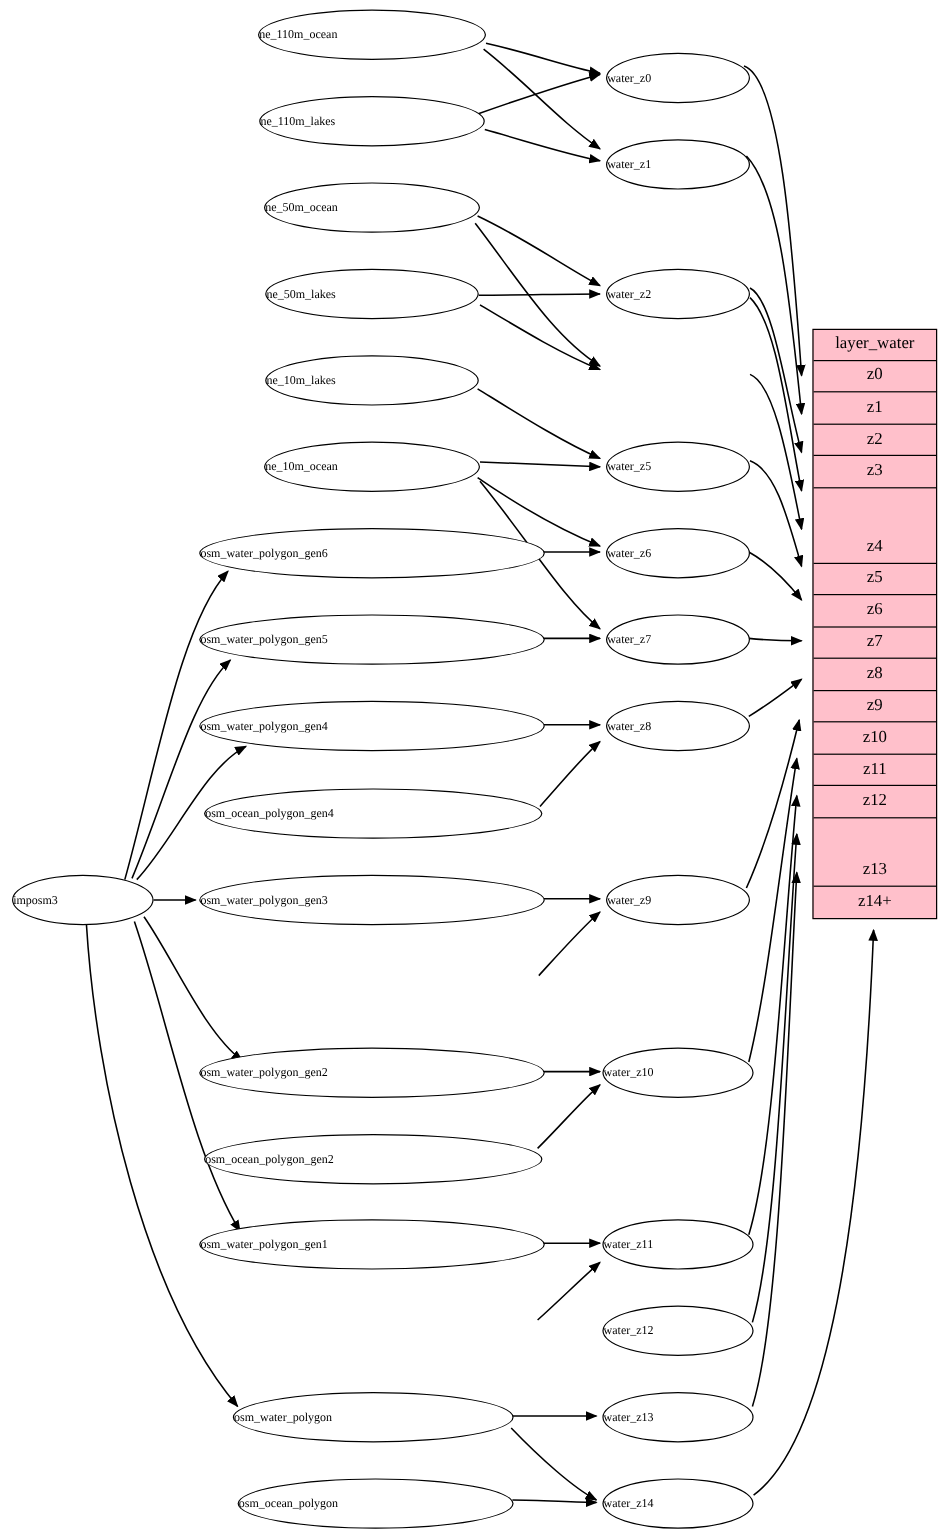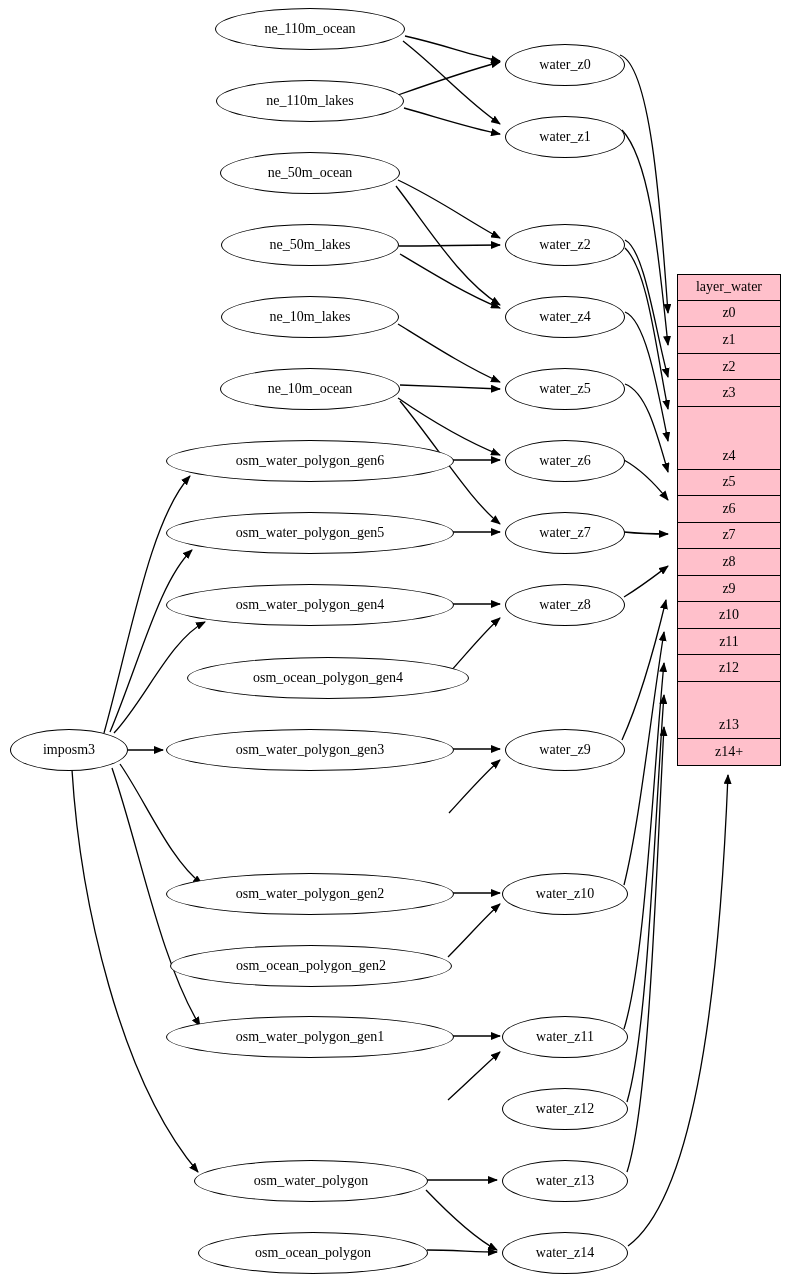--- a/index.html
+++ b/index.html
@@ -20,27 +20,27 @@
     position: absolute;
     left: 0;
     top: 0;
     width: 786px;
     height: 1283px;
   }
   .node {
     position: absolute;
     display: flex;
     align-items: center;
-    justify-content: center;
+    justify-content: flex-start;
     box-sizing: border-box;
     border: 1px solid #000000;
     border-radius: 50%;
     background: #ffffff;
     color: #000000;
-    font-size: 14px;
+    font-size: 10px;
     white-space: nowrap;
     z-index: 2;
   }
   .table-node {
     position: absolute;
     box-sizing: border-box;
     border: 1px solid #000000;
     background: #ffc0cb;
     z-index: 2;
     display: flex;
@@ -151,21 +151,21 @@
   </div>
   <div class="node" style="left:166px; top:440px; width:288px; height:42px;">
     <span>osm_water_polygon_gen6</span>
   </div>
   <div class="node" style="left:166px; top:512px; width:288px; height:42px;">
     <span>osm_water_polygon_gen5</span>
   </div>
   <div class="node" style="left:166px; top:584px; width:288px; height:42px;">
     <span>osm_water_polygon_gen4</span>
   </div>
-  <div class="node" style="left:187px; top:657px; width:282px; height:42px;">
+  <div class="node" style="left:170px; top:657px; width:282px; height:42px;">
     <span>osm_ocean_polygon_gen4</span>
   </div>
   <div class="node" style="left:166px; top:729px; width:288px; height:42px;">
     <span>osm_water_polygon_gen3</span>
   </div>
   <div class="node" style="left:166px; top:873px; width:288px; height:42px;">
     <span>osm_water_polygon_gen2</span>
   </div>
   <div class="node" style="left:170px; top:945px; width:282px; height:42px;">
     <span>osm_ocean_polygon_gen2</span>
@@ -181,23 +181,20 @@
   </div>
 
   <div class="node" style="left:505px; top:44px; width:120px; height:42px;">
     <span>water_z0</span>
   </div>
   <div class="node" style="left:505px; top:116px; width:120px; height:42px;">
     <span>water_z1</span>
   </div>
   <div class="node" style="left:505px; top:224px; width:120px; height:42px;">
     <span>water_z2</span>
-  </div>
-  <div class="node" style="left:505px; top:296px; width:120px; height:42px;">
-    <span>water_z4</span>
   </div>
   <div class="node" style="left:505px; top:368px; width:120px; height:42px;">
     <span>water_z5</span>
   </div>
   <div class="node" style="left:505px; top:440px; width:120px; height:42px;">
     <span>water_z6</span>
   </div>
   <div class="node" style="left:505px; top:512px; width:120px; height:42px;">
     <span>water_z7</span>
   </div>

